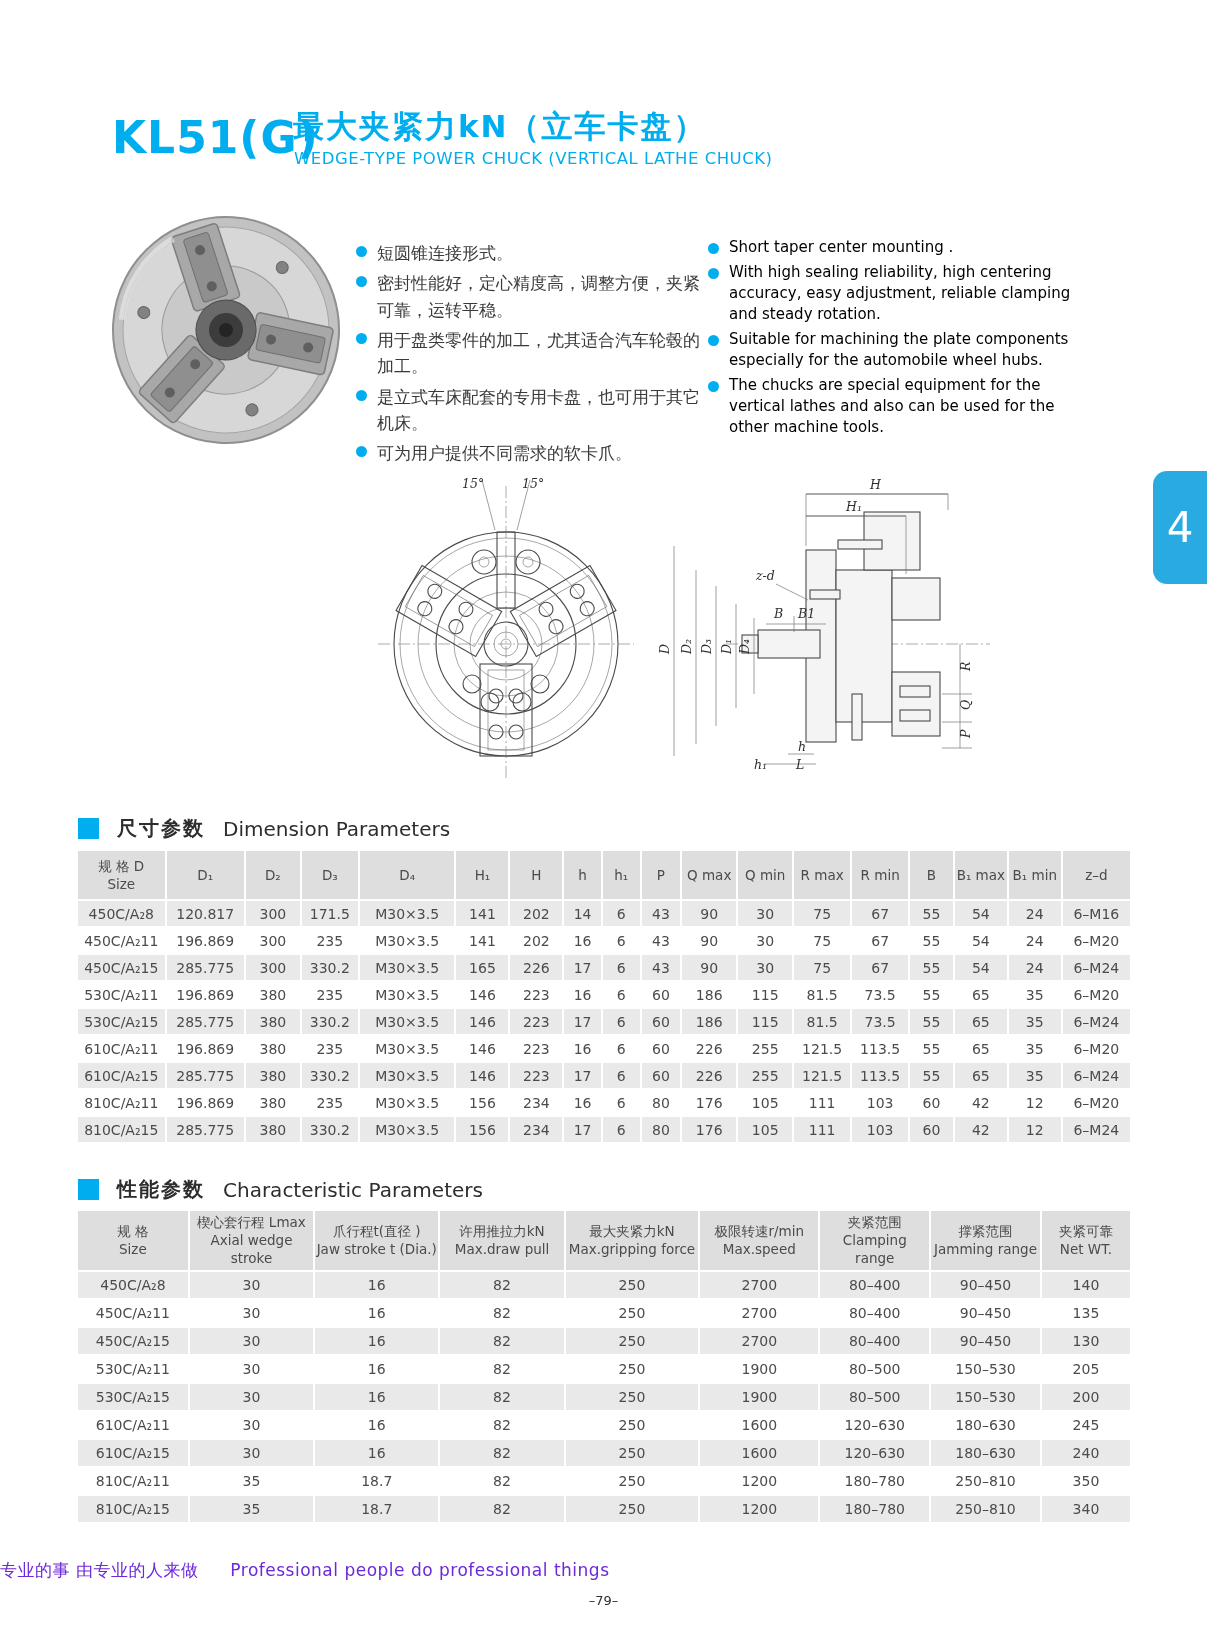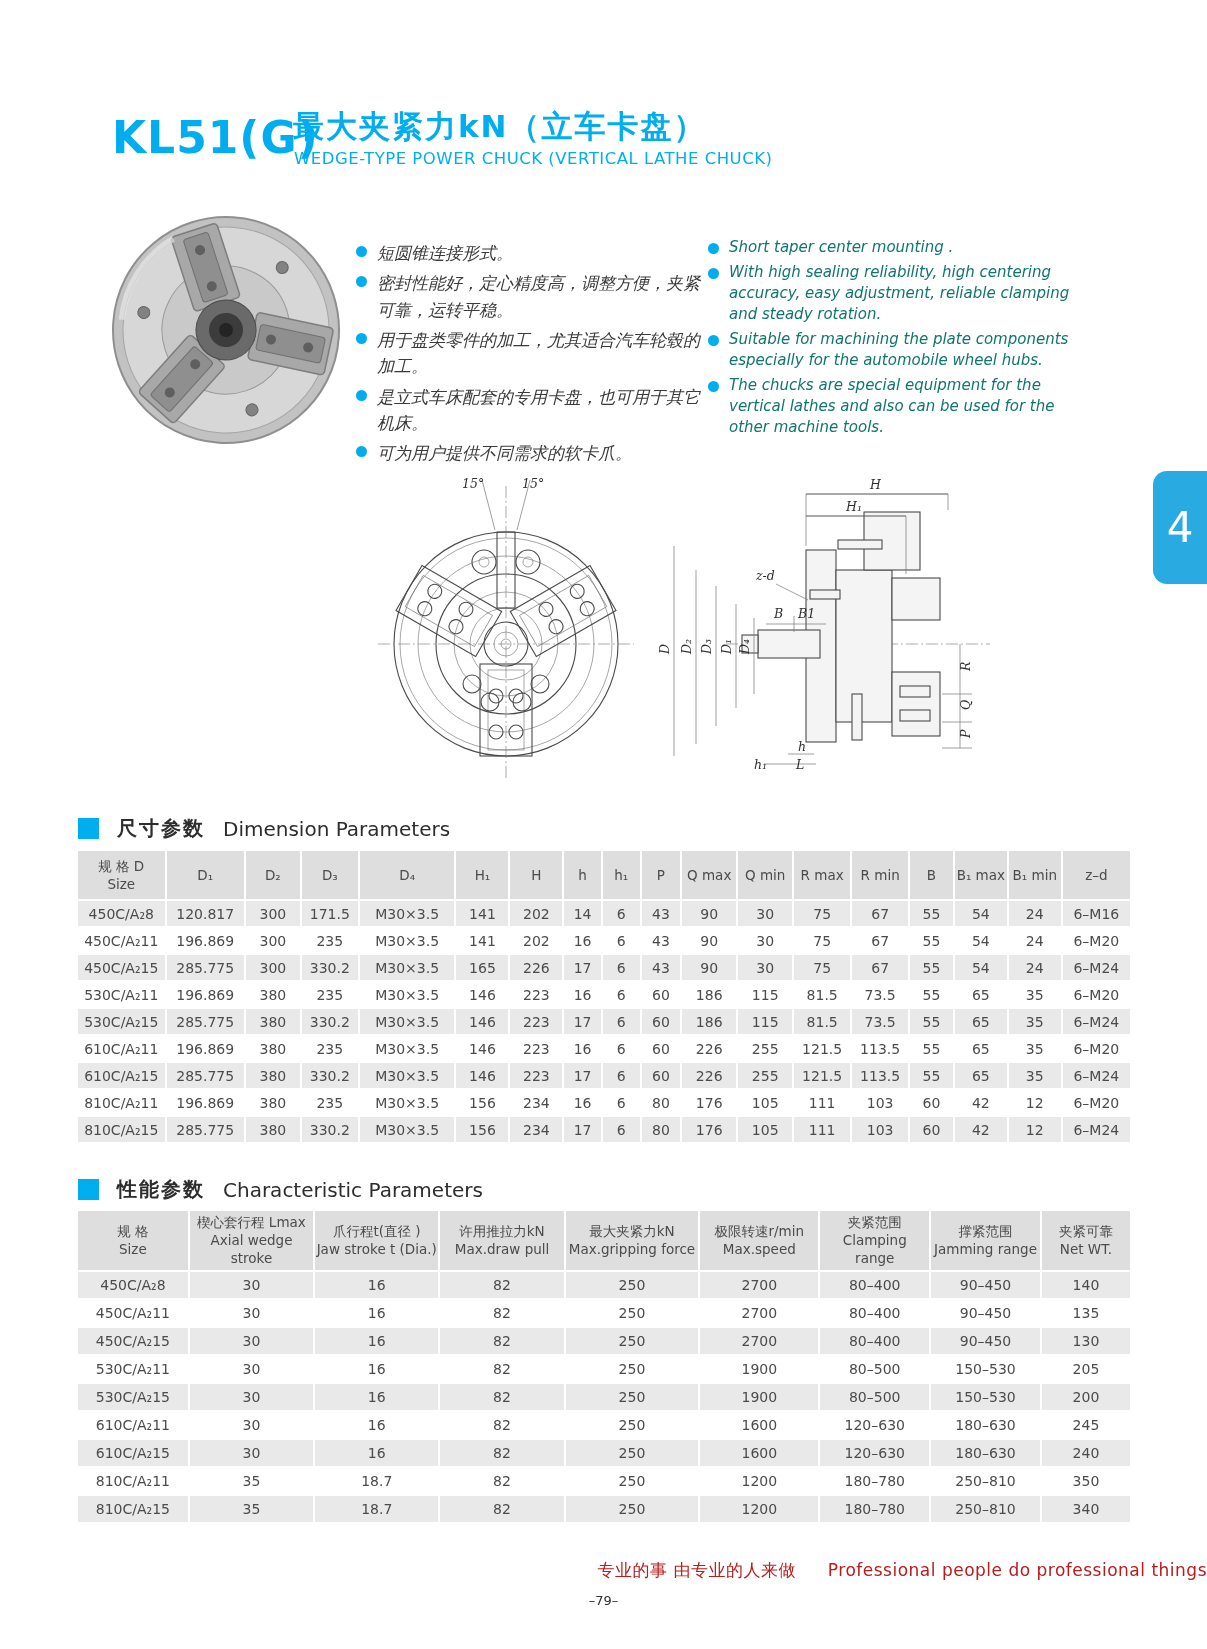--- a/index.html
+++ b/index.html
@@ -14,28 +14,28 @@
     letter-spacing:1px;
   }
   .title-zh{
     left:293px;top:90px;font-size:31px;font-weight:bold;color:var(--accent);
     letter-spacing:2px;
   }
   .title-en{
     left:294px;top:133px;font-size:16.5px;color:var(--accent);letter-spacing:.5px;
   }
   
-  ul.features{list-style:none;margin:0;padding:0;font-style:italic;}
+  ul.features{list-style:none;margin:0;padding:0;}
   ul.features li{display:flex;align-items:flex-start;margin:0 0 4px 0;}
   ul.features .dot{
     flex:0 0 11px;width:11px;height:11px;border-radius:50%;background:var(--accent);
     margin:6px 10px 0 0;
   }
   .features-zh{left:356px;top:224px;width:350px;font-size:17px;line-height:1.55;color:#3a3a3a;}
-  .features-en{left:708px;top:221px;width:386px;font-size:15px;line-height:1.40;color:#0f766e;}
+  .features-en{left:708px;top:221px;width:386px;font-size:15px;line-height:1.40;color:#000000;}
   .features-en .dot{margin-top:4px;}
   
   svg{display:block;}
   .svg-abs{position:absolute;}
   .part{fill:#f4f4f4;stroke:#4a4a4a;stroke-width:1.1;}
   .dim{stroke:#555;stroke-width:1;fill:none;}
   .thin{stroke-width:.7;stroke:#777;}
   .axis{stroke:#888;stroke-width:.7;stroke-dasharray:12 3 2 3;fill:none;}
   .fv{fill:none;stroke:#4a4a4a;stroke-width:1.1;}
   .fvthin{fill:none;stroke:#6b6b6b;stroke-width:.6;}
@@ -69,21 +69,21 @@
   #table1{left:76px;top:833px;}
   #table1 th{height:44px;}
   #table1 td{height:25px;}
   #table2{left:76px;top:1193px;}
   #table2 th{height:50px;}
   #table2 td{height:26px;}
   table.datatable tbody tr:nth-child(odd) td{background:#e9e9e9;}
   table.datatable tbody tr:nth-child(even) td{background:#ffffff;}
   
   .footer-slogan{
-    left:0;top:1543px;width:100%;text-align:right;font-size:17px;color:#b91c1c;
+    left:0;top:1543px;width:100%;text-align:left;font-size:17px;color:#6d28d9;
     letter-spacing:.5px;
   }
   .footer-slogan .en{margin-left:26px;}
   .page-number{
     left:0;top:1577px;width:100%;text-align:center;font-size:13px;color:#2f2f2f;
   }
 </style>
 </head>
 <body>
 

